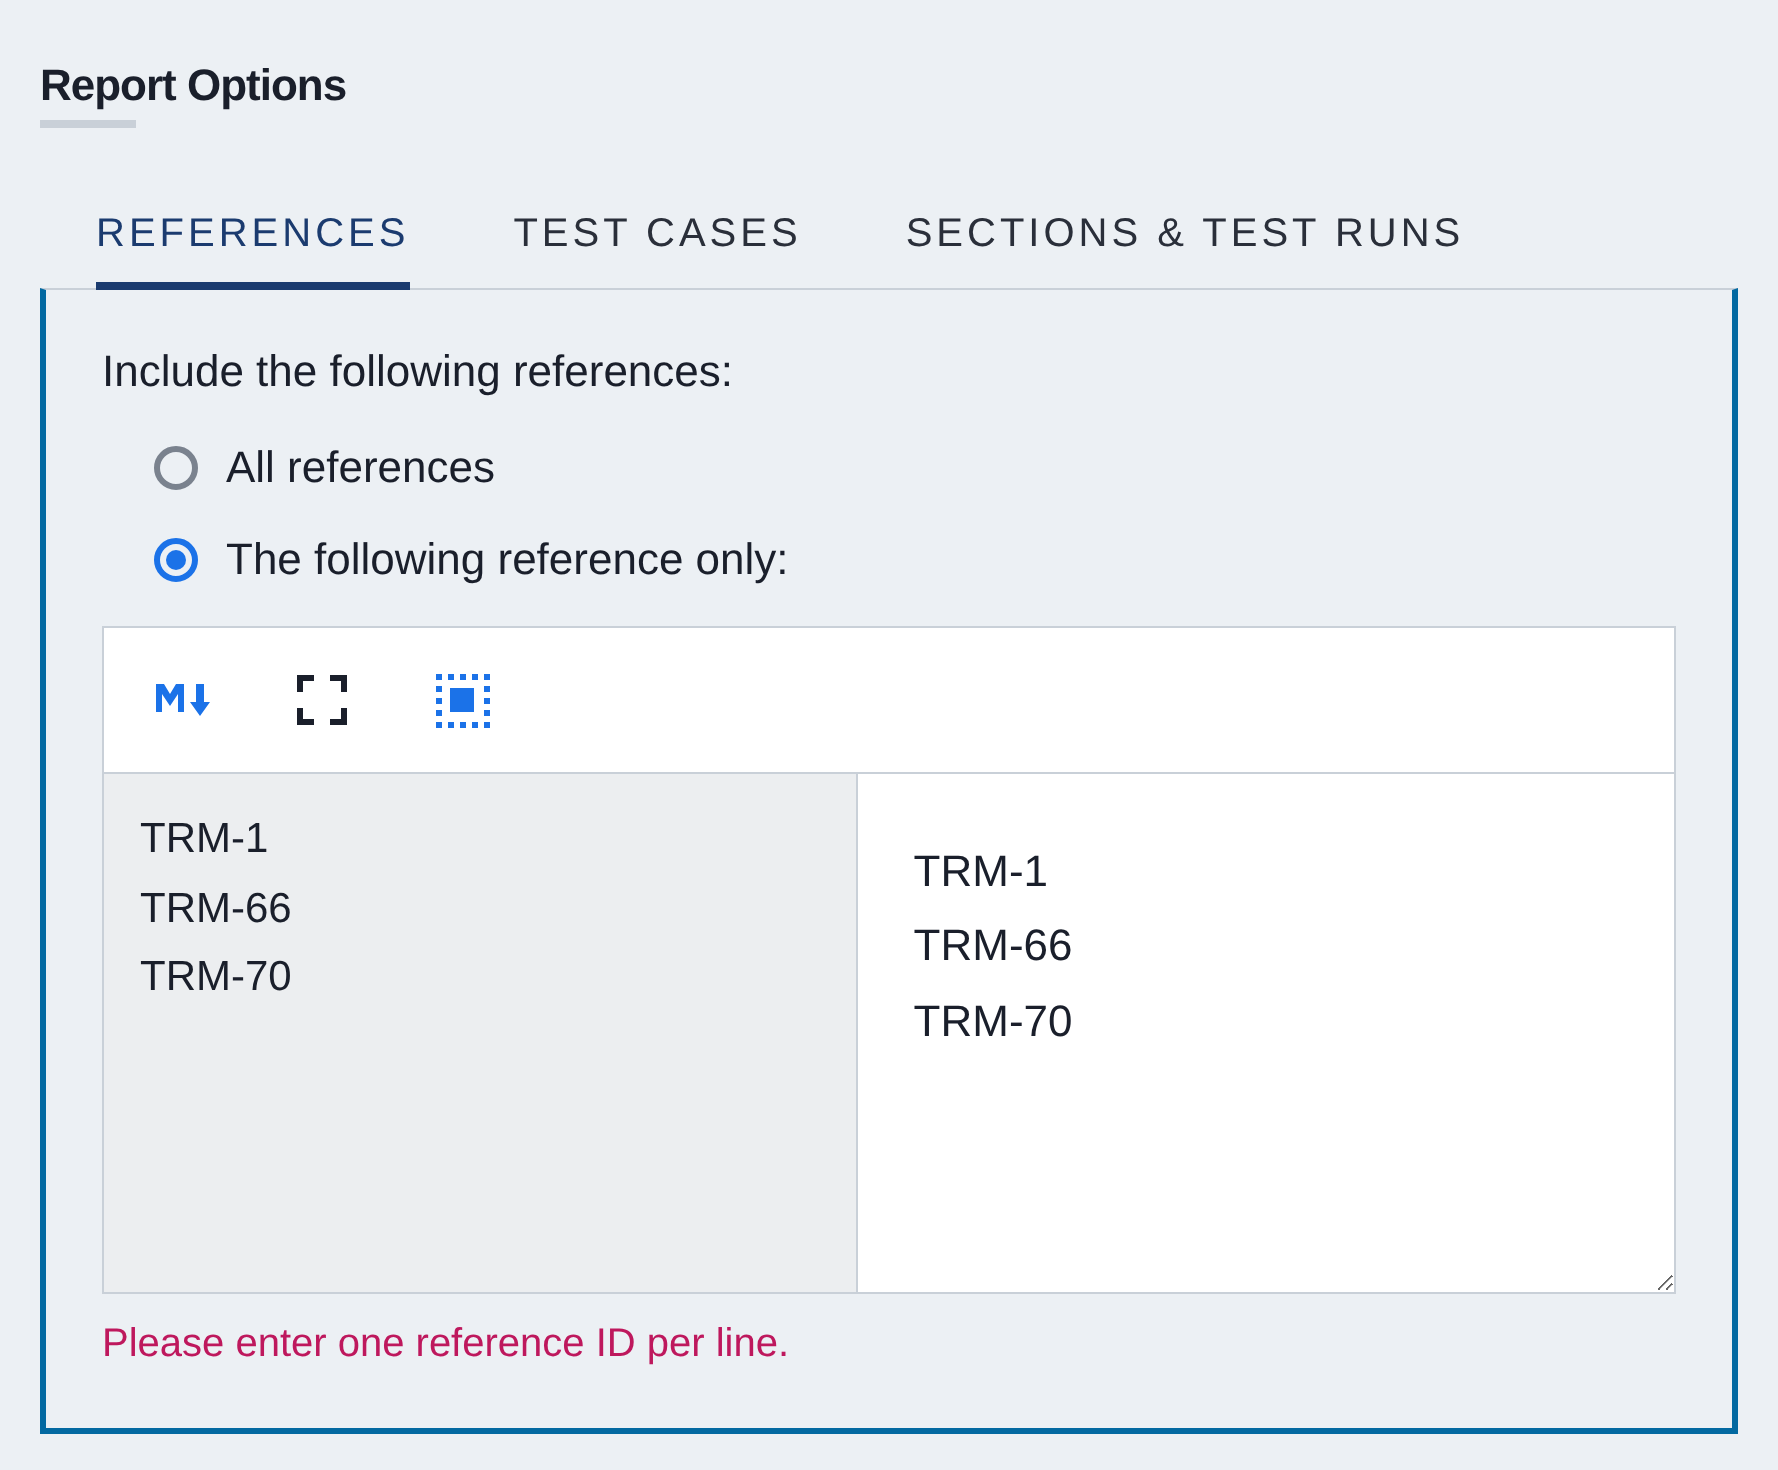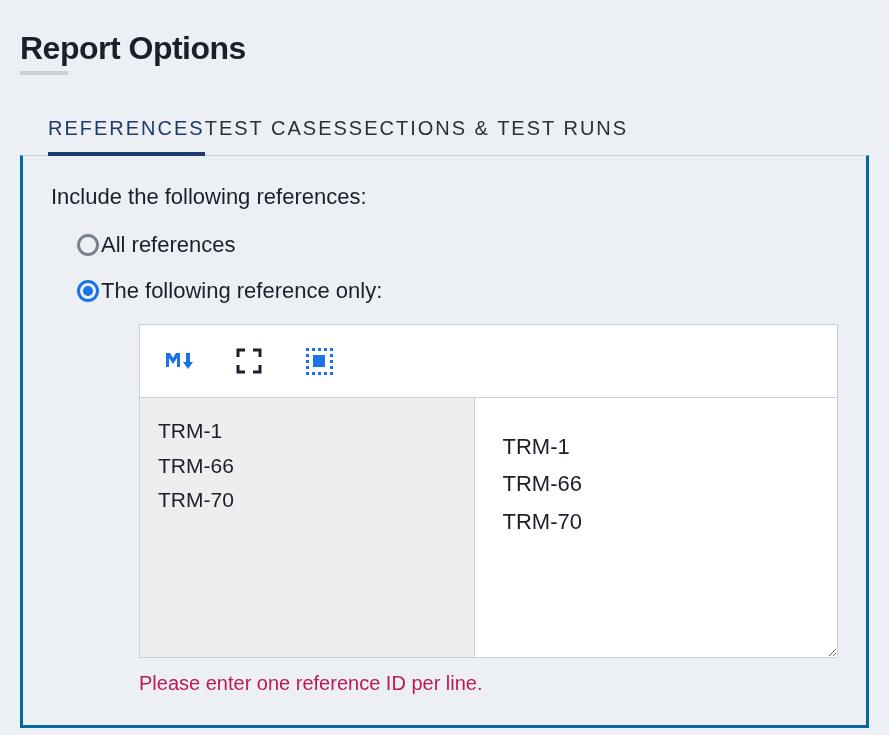--- a/index.html
+++ b/index.html
@@ -5,33 +5,34 @@
   * { box-sizing: border-box; }
   body {
     margin: 0;
     padding: 20px;
     background: #ecf0f4;
     font-family: -apple-system, BlinkMacSystemFont, "Segoe UI", Arial, sans-serif;
     color: #1a1f2b;
     width: 889px;
   }
   .page-title {
-    font-size: 32px;
+    font-size: 22px;
     font-weight: 700;
     letter-spacing: -0.5px;
     margin: 10px 0 4px 0;
   }
   .title-underline {
     width: 48px;
     height: 4px;
     background: #c9d0d8;
     margin-bottom: 36px;
   }
   .tabs {
     display: flex;
+    gap: 52px;
     padding-left: 28px;
     align-items: flex-end;
   }
   .tab {
     font-size: 20px;
     font-weight: 500;
     letter-spacing: 2px;
     padding: 6px 0 12px 0;
     color: #2a2f3a;
     cursor: pointer;
@@ -49,21 +50,21 @@
     margin-top: -1px;
   }
   .section-label {
     font-size: 22px;
     font-weight: 400;
     margin-bottom: 22px;
   }
   .radio-option {
     display: flex;
     align-items: center;
-    gap: 2px;
+    gap: 14px;
     margin-left: 26px;
     margin-bottom: 20px;
     cursor: pointer;
   }
   .radio-circle {
     width: 22px;
     height: 22px;
     border-radius: 50%;
     border: 3px solid #7a828e;
     display: flex;
@@ -77,21 +78,20 @@
   .radio-dot {
     width: 10px;
     height: 10px;
     border-radius: 50%;
     background: #1b72e8;
   }
   .radio-label {
     font-size: 22px;
   }
   .editor-wrap {
-    margin-left: 88px;
     margin-top: 10px;
   }
   .toolbar {
     border: 1px solid #c9d0d8;
     background: #fff;
     height: 74px;
     display: flex;
     align-items: center;
     padding: 0 24px;
     gap: 40px;

